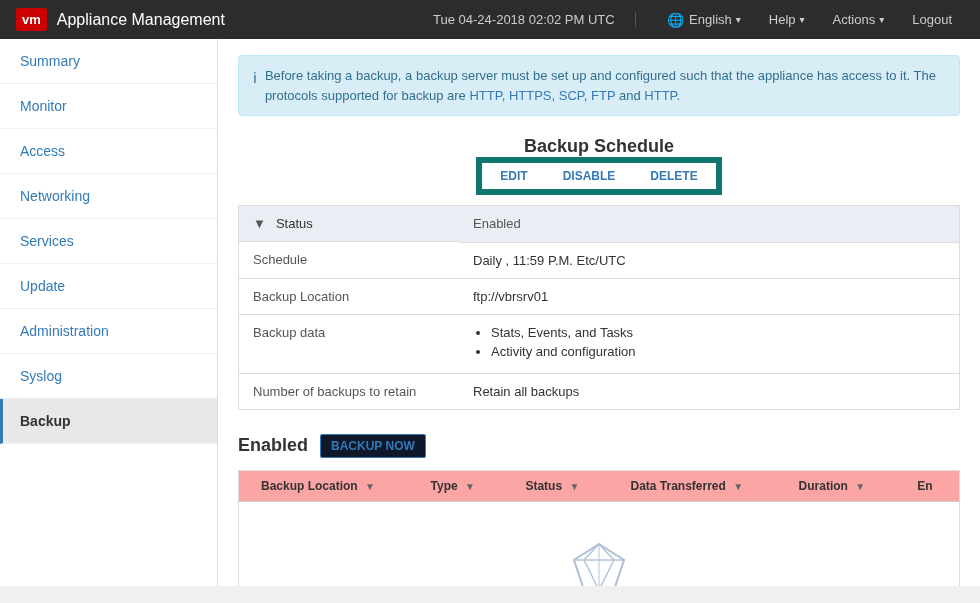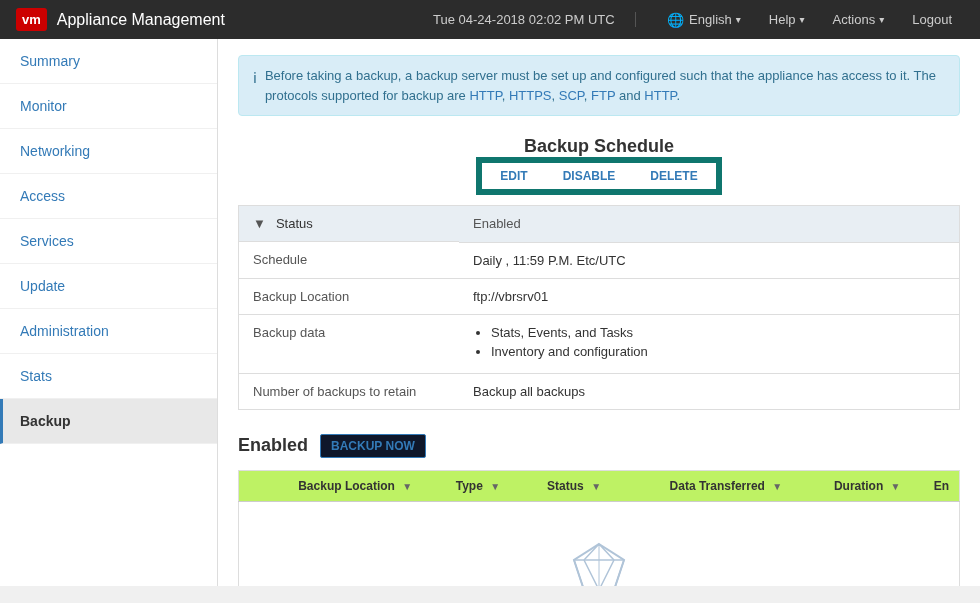--- a/index.html
+++ b/index.html
@@ -217,26 +217,26 @@
       font-weight: bold;
     }
 
     
     .activity-table {
       width: 100%;
       border-collapse: collapse;
       border: 1px solid #ddd;
     }
     .activity-table th {
-      background: #bef264;
-      padding: 8px 10px;
+      background: #fca5a5;
+      padding: 8px 22px;
       font-size: 12px;
       font-weight: bold;
       color: #333;
-      text-align: right;
+      text-align: left;
       border-bottom: 1px solid #ccc;
       white-space: nowrap;
     }
     .activity-table th .sort-icon {
       display: inline-block;
       margin-left: 4px;
       color: #666;
       font-size: 10px;
     }
     .activity-table td {
@@ -284,26 +284,26 @@
     </div>
     <div class="logout-btn">Logout</div>
   </div>
 </div>
 
 <div class="layout">
 
   <div class="sidebar">
     <div class="sidebar-item">Summary</div>
     <div class="sidebar-item">Monitor</div>
+    <div class="sidebar-item">Access</div>
     <div class="sidebar-item">Networking</div>
-    <div class="sidebar-item">Access</div>
     <div class="sidebar-item">Services</div>
     <div class="sidebar-item">Update</div>
     <div class="sidebar-item">Administration</div>
-    <div class="sidebar-item">Stats</div>
+    <div class="sidebar-item">Syslog</div>
     <div class="sidebar-item active">Backup</div>
   </div>
 
   <div class="main">
 
     <div class="info-alert">
       <div class="info-icon">ℹ</div>
       <div class="info-text">
         Before taking a backup, a backup server must be set up and configured such that the appliance has access to it. The protocols supported for backup are <a>HTTP</a>, <a>HTTPS</a>, <a>SCP</a>, <a>FTP</a> and <a>HTTP</a>.
       </div>
@@ -333,27 +333,27 @@
         </tr>
         <tr>
           <td>Backup Location</td>
           <td>ftp://vbrsrv01</td>
         </tr>
         <tr>
           <td>Backup data</td>
           <td>
             <ul class="bullet-list">
               <li>Stats, Events, and Tasks</li>
-              <li>Inventory and configuration</li>
+              <li>Activity and configuration</li>
             </ul>
           </td>
         </tr>
         <tr>
           <td>Number of backups to retain</td>
-          <td>Backup all backups</td>
+          <td>Retain all backups</td>
         </tr>
       </tbody>
     </table>
 
     <div class="activity-header">
       <div class="activity-title">Enabled</div>
       <button class="backup-now-btn">BACKUP NOW</button>
     </div>
 
     <table class="activity-table">

